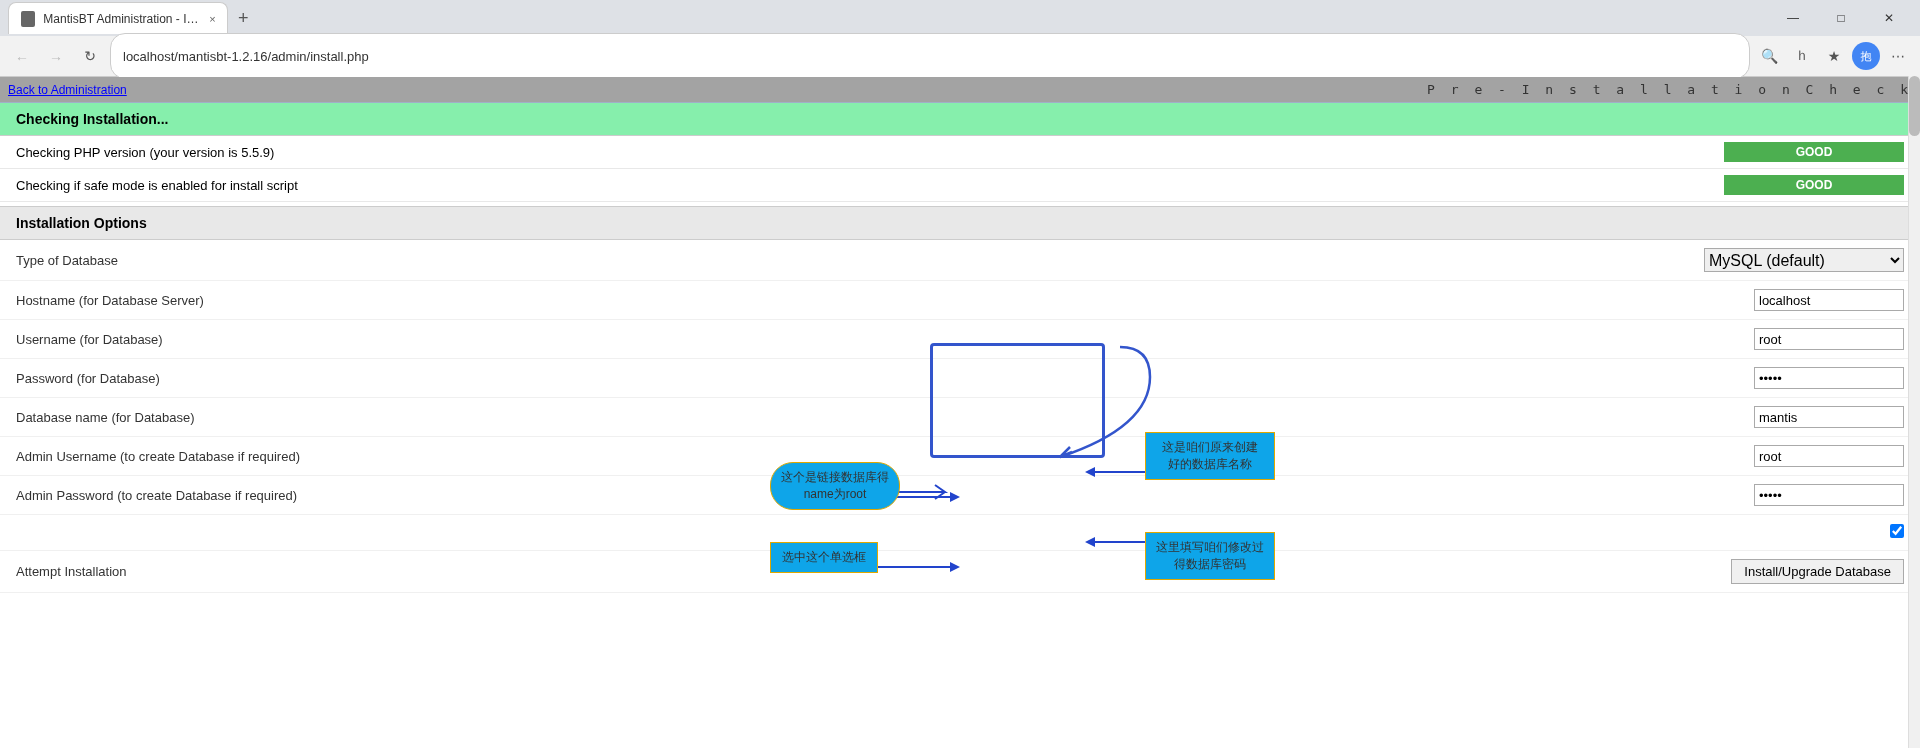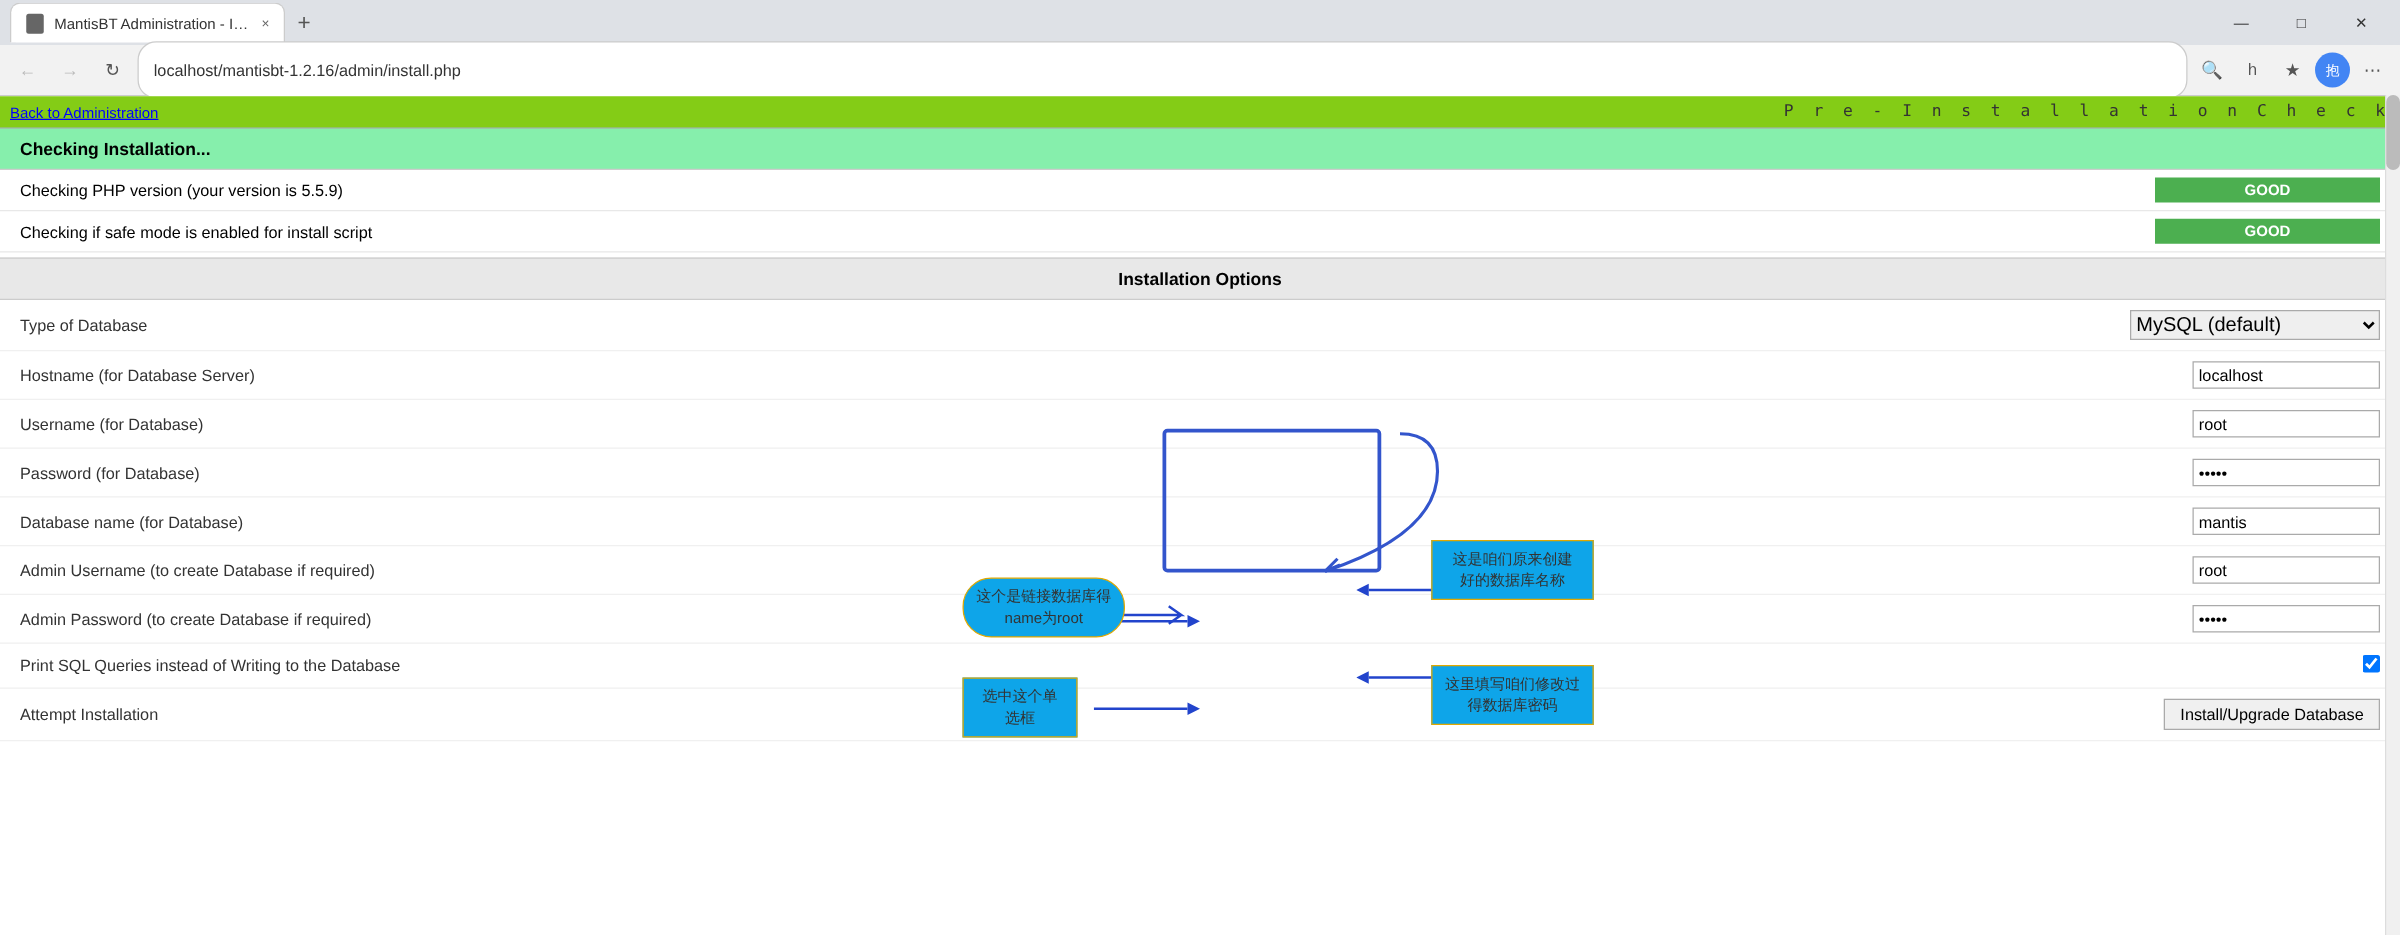--- a/index.html
+++ b/index.html
@@ -97,21 +97,21 @@
     
     .page-content {
       width: 100%;
       min-height: calc(748px - 76px);
       background: #fff;
       position: relative;
     }
 
     
     .top-nav {
-      background: #84cc16;
+      background: #a3a3a3;
       display: flex;
       align-items: center;
       justify-content: space-between;
       padding: 4px 8px;
       border-bottom: 1px solid #a0b0c8;
       height: 26px;
     }
     .back-link {
       color: #00f;
       text-decoration: underline;
@@ -153,21 +153,20 @@
 
     
     .install-options-header {
       background: #e8e8e8;
       padding: 8px 16px;
       font-weight: bold;
       font-size: 14px;
       border-bottom: 1px solid #ccc;
       border-top: 1px solid #ccc;
       margin-top: 4px;
-      text-align: center;
     }
     .option-row {
       display: flex;
       align-items: center;
       padding: 8px 16px;
       border-bottom: 1px solid #f0f0f0;
       min-height: 36px;
       position: relative;
     }
     .option-label {
@@ -351,21 +350,20 @@
   </div>
 
   <div class="option-row">
     <span class="option-label">Admin Password (to create Database if required)</span>
     <div class="option-input">
       <input type="password" value="12345" style="">
     </div>
   </div>
 
   <div class="option-row">
-    <span class="option-label">Print SQL Queries instead of Writing to the Database</span>
     <div class="option-input">
       <input type="checkbox" checked="" style="">
     </div>
   </div>
 
   <div class="option-row">
     <span class="option-label">Attempt Installation</span>
     <div class="option-input">
       <button class="install-btn">Install/Upgrade Database</button>
     </div>
@@ -381,21 +379,21 @@
   </svg>
 
   <div class="annotation-box" style="left: 1145px; top: 355px; width: 130px;">
     <span>这是咱们原来创建<br>好的数据库名称</span>
   </div>
 
   <div class="annotation-box" style="left: 1145px; top: 455px; width: 130px;">
     <span>这里填写咱们修改过<br>得数据库密码</span>
   </div>
 
-  <div class="annotation-box" style="left: 770px; top: 465px; width: 92px;">
+  <div class="annotation-box" style="left: 770px; top: 465px; width: 108px;">
     <span>选中这个单选框</span>
   </div>
 
   <div class="blue-box" style="left: 930px; top: 266px; width: 175px; height: 115px;">
   </div>
 
   <svg style="position:absolute; left: 1040px; top: 260px; width: 120px; height: 150px; z-index: 6; pointer-events: none;">
     <path d="M 80 10 Q 110 10 110 40 Q 110 90 20 120" stroke="#3355cc" stroke-width="2.5" fill="none"></path>
     <path d="M 20 120 L 30 110 M 20 120 L 32 115" stroke="#3355cc" stroke-width="2.5" fill="none"></path>
   </svg>

